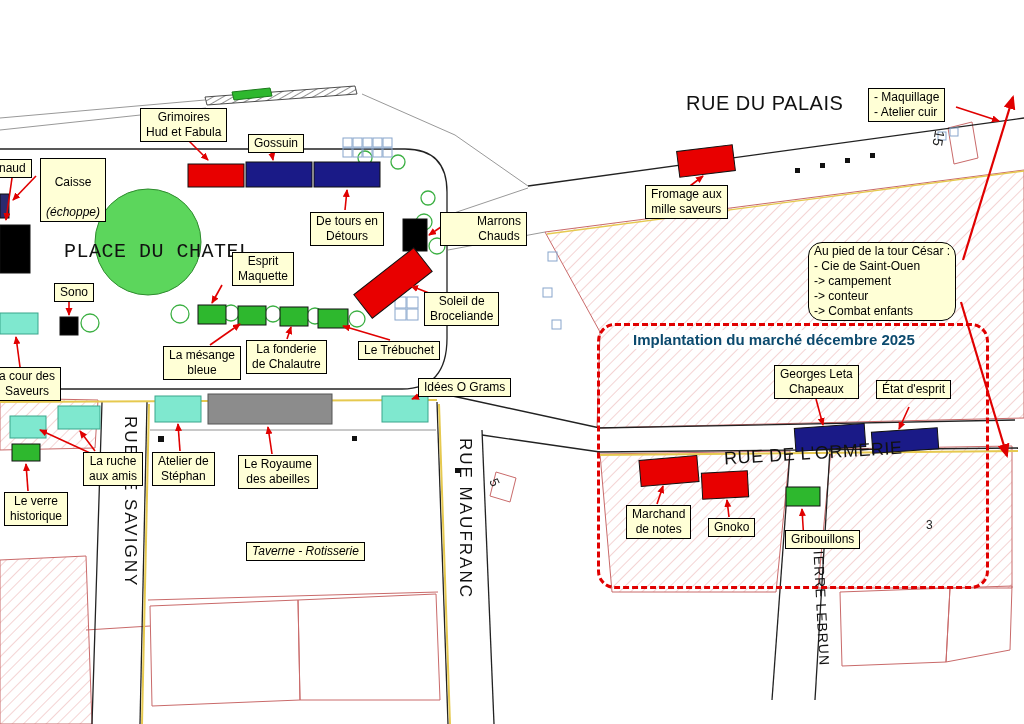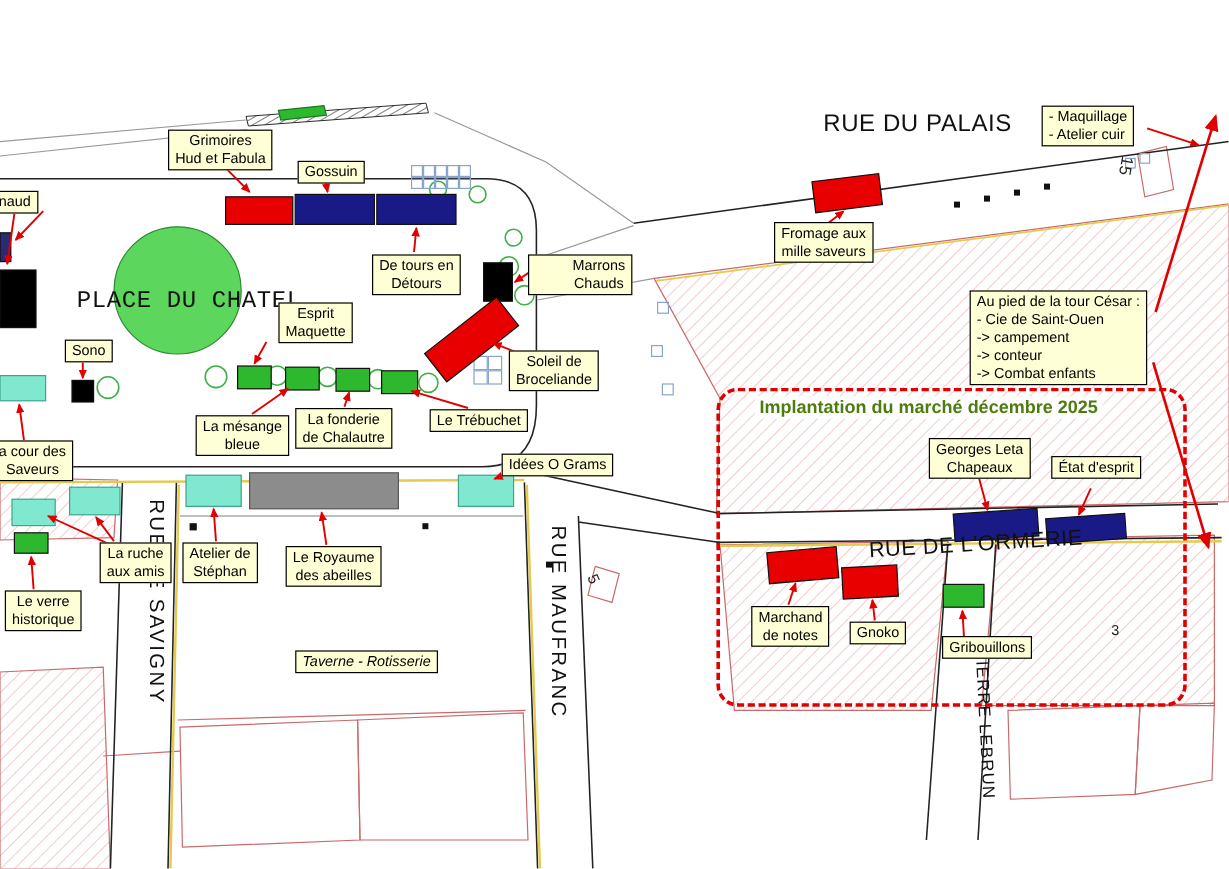--- a/index.html
+++ b/index.html
@@ -12,21 +12,21 @@
   .lbl.left{text-align:left;}
   .it{font-style:italic;}
   .street{position:absolute;color:#111;font-family:"Liberation Sans",sans-serif;
           white-space:nowrap;z-index:20;}
   .vert{transform-origin:0 0;}
   .mapnum{position:absolute;color:#222;font-family:"Liberation Sans",sans-serif;z-index:20;
           transform-origin:0 0;}
   #zone{position:absolute;left:597px;top:323px;width:386px;height:260px;
         border:3px dashed #E00000;border-radius:18px;z-index:10;}
   #zone-title{position:absolute;left:629px;top:330px;font:bold 15px "Liberation Sans",sans-serif;
-              color:#4d7c0f;background:rgba(255,255,255,.85);padding:1px 4px;z-index:25;white-space:nowrap;text-align:center;}
+              color:#0c4a6e;background:rgba(255,255,255,.85);padding:1px 4px;z-index:25;white-space:nowrap;text-align:center;}
 </style>
 </head>
 <body>
 
 <div id="stage">
 
   <svg id="basemap" width="1024" height="724" viewBox="0 0 1024 724" xmlns="http://www.w3.org/2000/svg">
     <defs>
       <pattern id="hatch" patternUnits="userSpaceOnUse" width="8" height="8" patternTransform="rotate(45)">
         <line x1="0" y1="0" x2="0" y2="8" stroke="#E8A0A0" stroke-width="0.9"></line>
@@ -217,20 +217,24 @@
   <div class="street vert" style="left:475px;top:438px;font-size:17px;letter-spacing:2px;transform:rotate(90deg);">RUE MAUFRANC</div>
   <div class="street vert" style="left:826px;top:540px;font-size:14px;letter-spacing:1px;transform:rotate(87deg);z-index:12;">PIERRE LEBRUN</div>
 
   <div class="mapnum" style="left:948px;top:132px;font-size:14px;transform:rotate(100deg);">15</div>
   <div class="mapnum" style="left:926px;top:518px;font-size:12px;">3</div>
   <div class="mapnum" style="left:500px;top:476px;font-size:13px;transform:rotate(65deg);">5</div>
 
   <div class="lbl" style="left:140px;top:108px;">Grimoires
 Hud et Fabula</div>
   <div class="lbl" style="left:248px;top:134px;">Gossuin</div>
+  <div class="lbl" style="left:40px;top:158px;">
+    <span>Caisse</span><br>
+    <span class="it">(échoppe)</span>
+  </div>
   <div class="lbl" style="left:-18px;top:159px;padding-left:16px;">naud</div>
   <div class="lbl" style="left:310px;top:212px;">De tours en
 Détours</div>
   <div class="lbl" style="left:440px;top:212px;padding-left:36px;">Marrons
 Chauds</div>
   <div class="lbl" style="left:200px;top:252px;margin-left:32px;">Esprit
 Maquette</div>
   <div class="lbl" style="left:54px;top:283px;">Sono</div>
   <div class="lbl" style="left:424px;top:292px;">Soleil de
 Broceliande</div>
@@ -248,21 +252,21 @@
 Stéphan</div>
   <div class="lbl" style="left:238px;top:455px;">Le Royaume
 des abeilles</div>
   <div class="lbl" style="left:4px;top:492px;">Le verre
 historique</div>
   <div class="lbl" style="left:246px;top:542px;font-style:italic;">Taverne - Rotisserie</div>
   <div class="lbl" style="left:645px;top:185px;">Fromage aux
 mille saveurs</div>
   <div class="lbl left" style="left:868px;top:88px;">- Maquillage
 - Atelier cuir</div>
-  <div class="lbl left" style="left:808px;top:242px;">Au pied de la tour César :
+  <div class="lbl left" style="left:808px;top:242px;border-radius:14px;">Au pied de la tour César :
 - Cie de Saint-Ouen
 -&gt; campement
 -&gt; conteur
 -&gt; Combat enfants</div>
   <div class="lbl" style="left:774px;top:365px;">Georges Leta
 Chapeaux</div>
   <div class="lbl" style="left:876px;top:380px;">État d'esprit</div>
   <div class="lbl" style="left:626px;top:505px;">Marchand
 de notes</div>
   <div class="lbl" style="left:708px;top:518px;">Gnoko</div>

